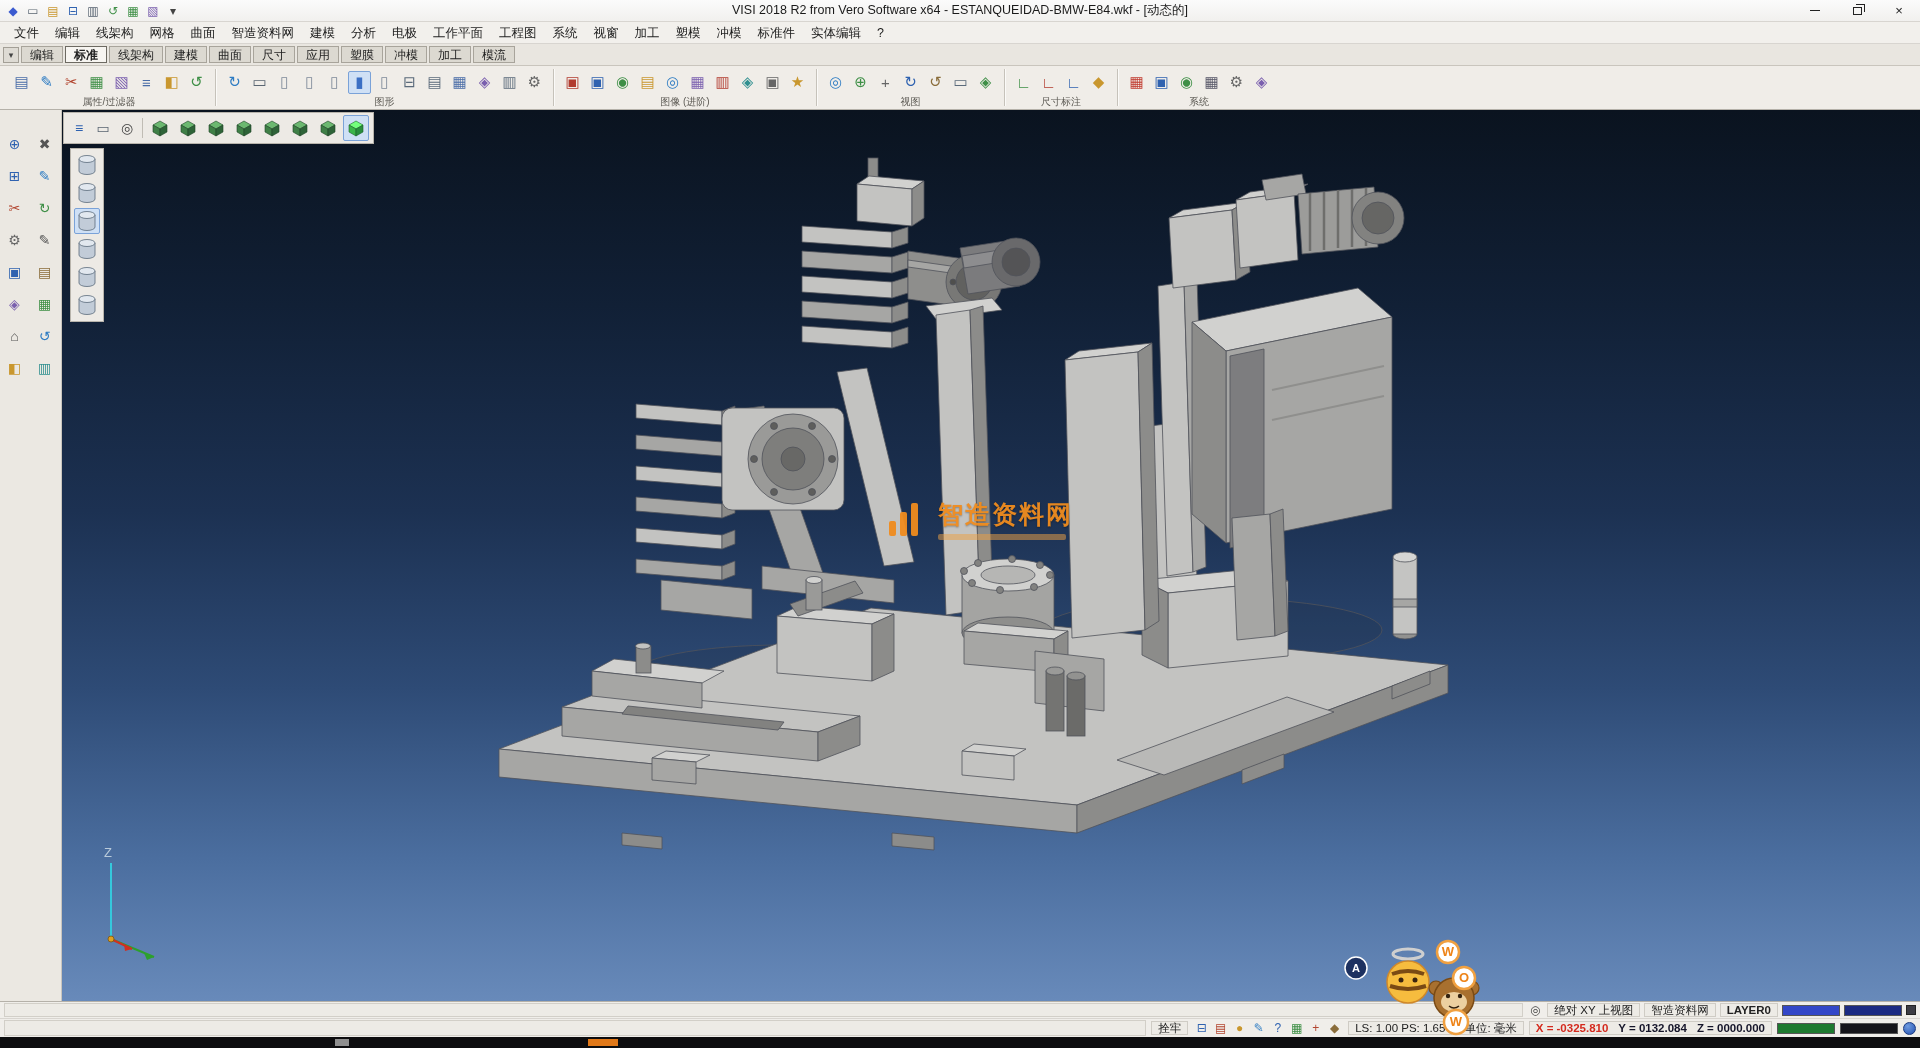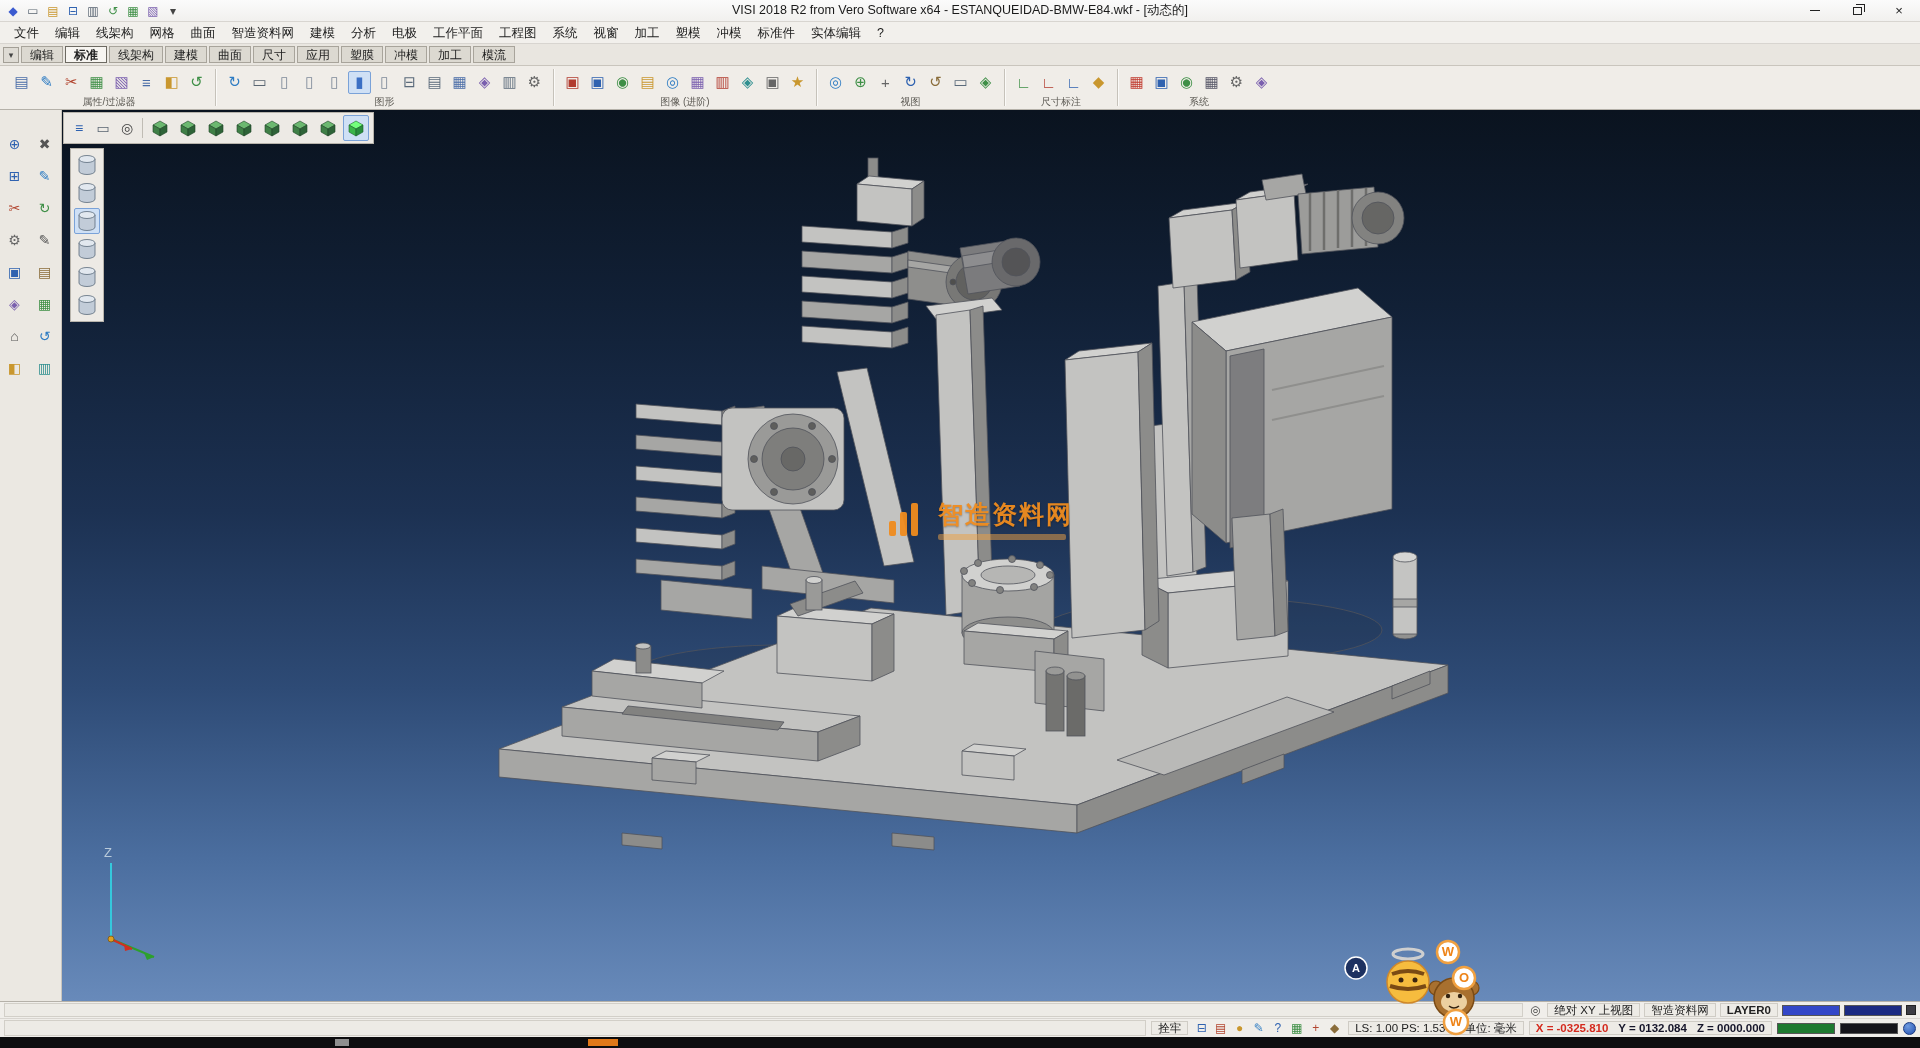--- a/index.html
+++ b/index.html
@@ -823,21 +823,21 @@
         <span class="sic2">
           <span style="color: rgb(62, 143, 70);">▦</span>
         </span>
         <span class="sic2">
           <span style="color: rgb(178, 69, 47);">+</span>
         </span>
         <span class="sic2">
           <span style="color: rgb(138, 109, 59);">◆</span>
         </span>
     </span>
-    <span class="s-cell">LS: 1.00 PS: 1.53</span>
+    <span class="s-cell">LS: 1.00 PS: 1.65</span>
     <span class="s-cell">单位: 毫米</span>
     <span class="s-cell coords">
       <span style="color: rgb(212, 42, 30);">X = -0325.810</span>
       <span>Y = 0132.084</span>
       <span>Z = 0000.000</span>
     </span>
     <span class="swatch" style="background: rgb(30, 122, 48);"></span>
     <span class="swatch" style="background: rgb(21, 21, 26);"></span>
     <span class="corner-circle"></span>
   </div>

